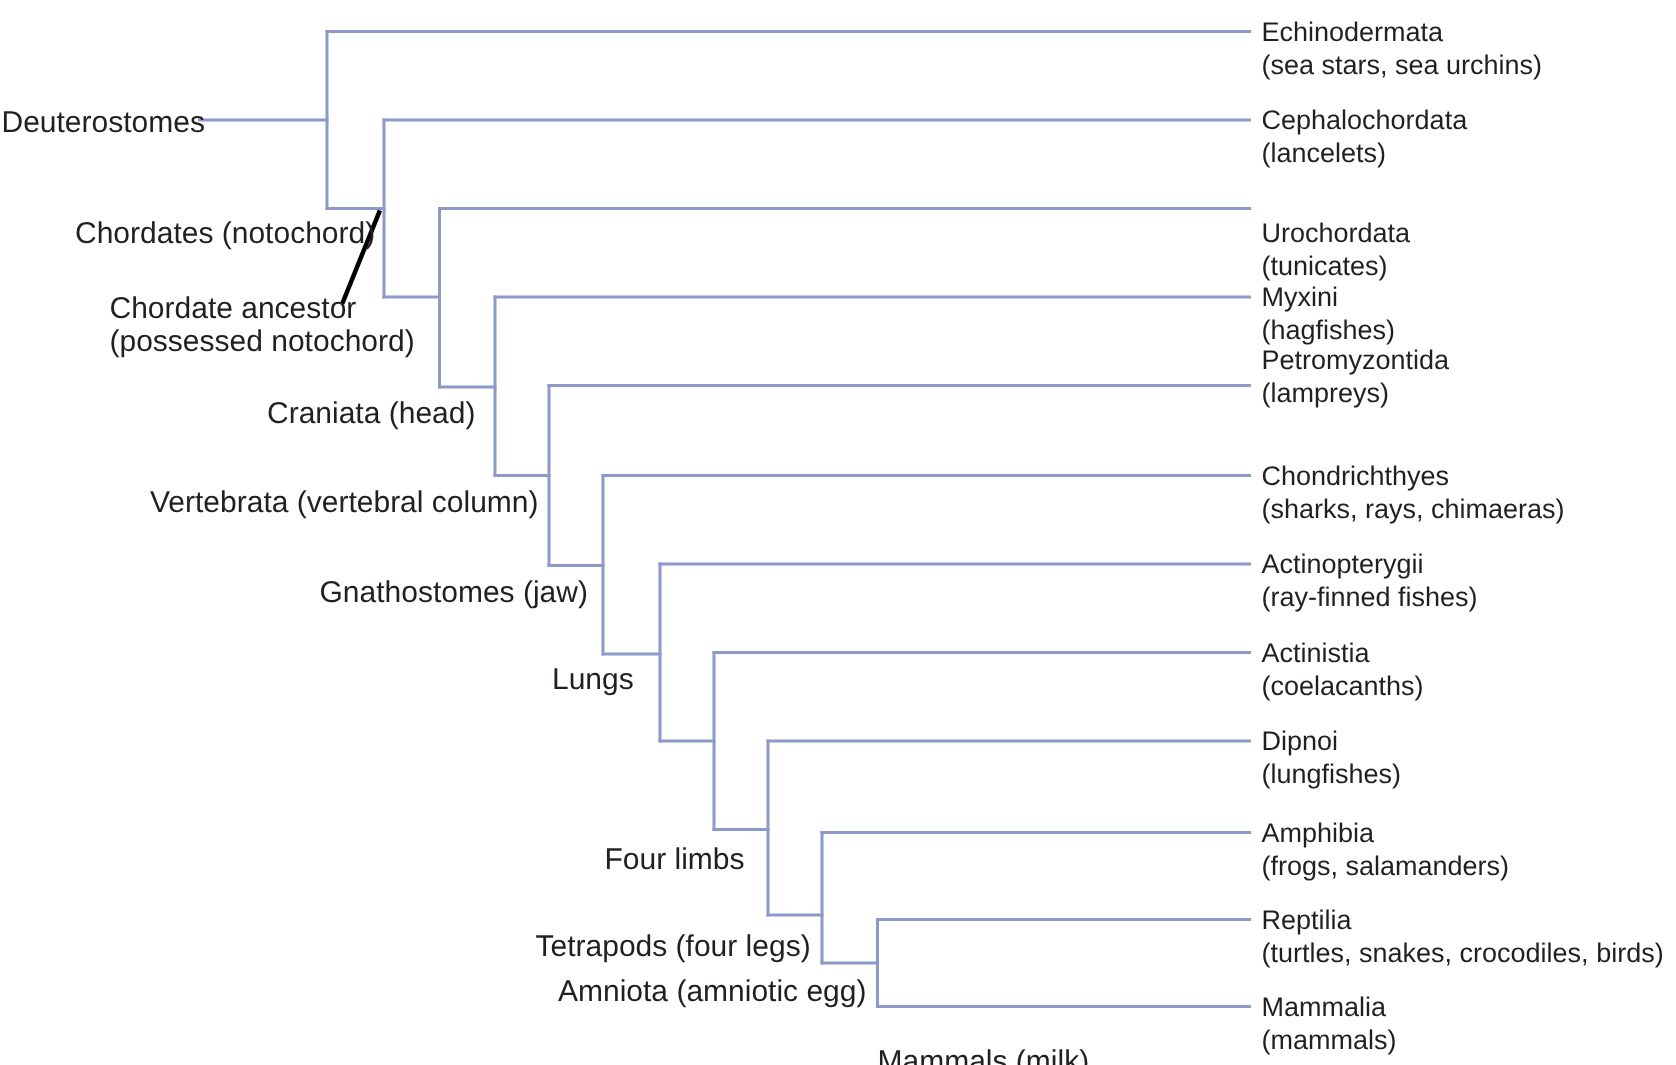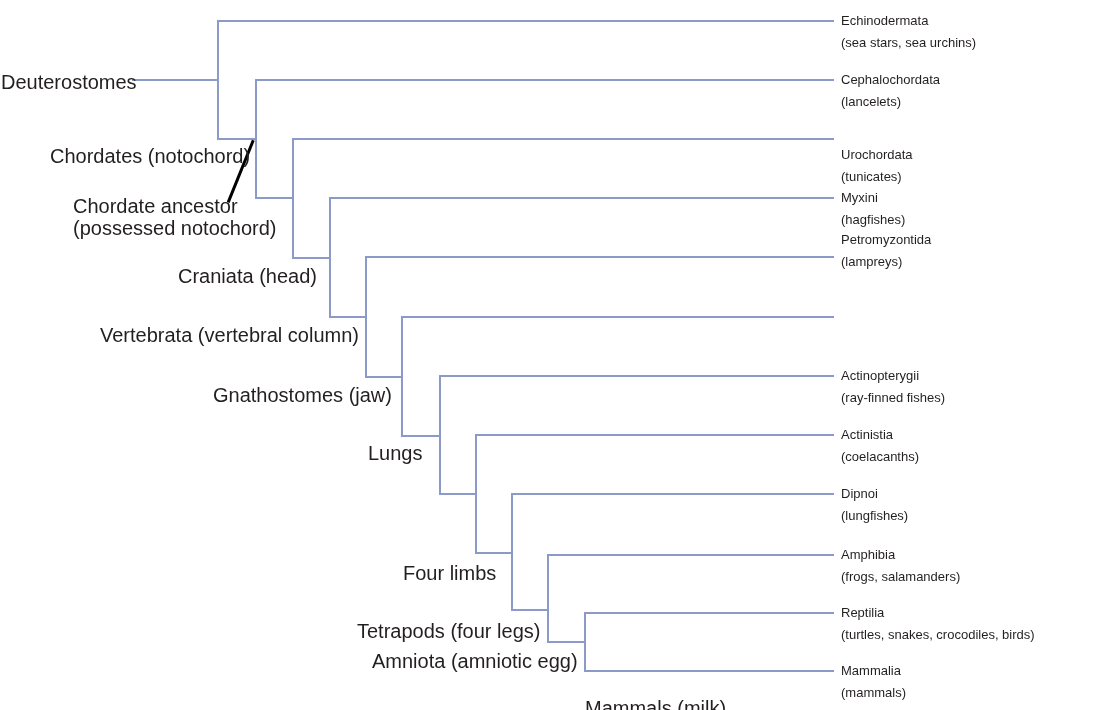--- a/index.html
+++ b/index.html
@@ -26,21 +26,21 @@
     height:2.6px;
     transform-origin:0 50%;
   }
   .lbl{
     position:absolute;
     font-size:20px;
     line-height:22px;
     white-space:nowrap;
     color:var(--text);
   }
-  .tip-label{position:absolute;font-size:13px;line-height:22px;white-space:nowrap;}
+  .tip-label{position:absolute;font-size:18px;line-height:22px;white-space:nowrap;}
   .tip-label .sci{display:block;}
   .tip-label .common{display:block;}
 </style>
 </head>
 <body>
 
 <div class="canvas">
 
   <div class="line v" style="left:216.75px;top:19.75px;height:120.5px;"></div>
   <div class="line v" style="left:254.75px;top:78.75px;height:120.5px;"></div>
@@ -111,20 +111,24 @@
     <span class="common">(tunicates)</span>
   </div>
   <div class="tip-label" style="left:841px;top:187px;">
     <span class="sci">Myxini</span>
     <span class="common">(hagfishes)</span>
   </div>
   <div class="tip-label" style="left:841px;top:229px;">
     <span class="sci">Petromyzontida</span>
     <span class="common">(lampreys)</span>
   </div>
+  <div class="tip-label" style="left:841px;top:306px;">
+    <span class="sci">Chondrichthyes</span>
+    <span class="common">(sharks, rays, chimaeras)</span>
+  </div>
   <div class="tip-label" style="left:841px;top:365px;">
     <span class="sci">Actinopterygii</span>
     <span class="common">(ray-finned fishes)</span>
   </div>
   <div class="tip-label" style="left:841px;top:424px;">
     <span class="sci">Actinistia</span>
     <span class="common">(coelacanths)</span>
   </div>
   <div class="tip-label" style="left:841px;top:483px;">
     <span class="sci">Dipnoi</span>

